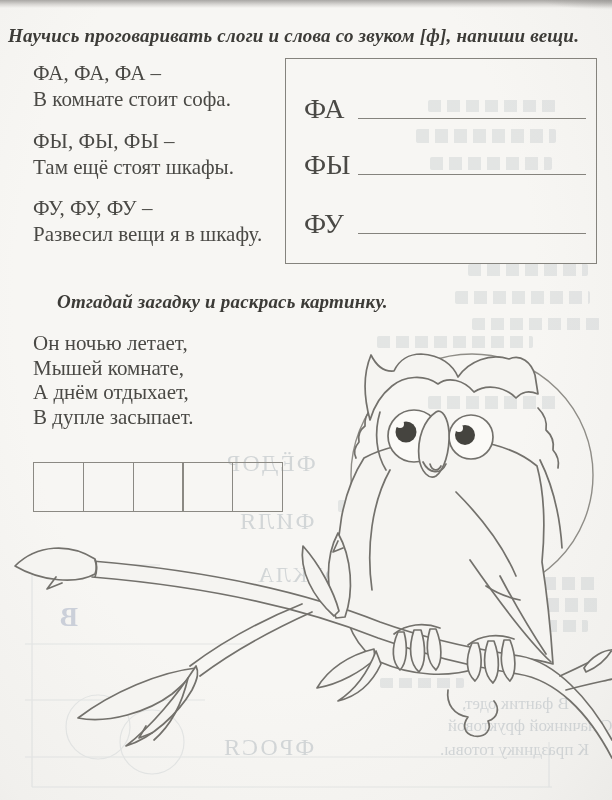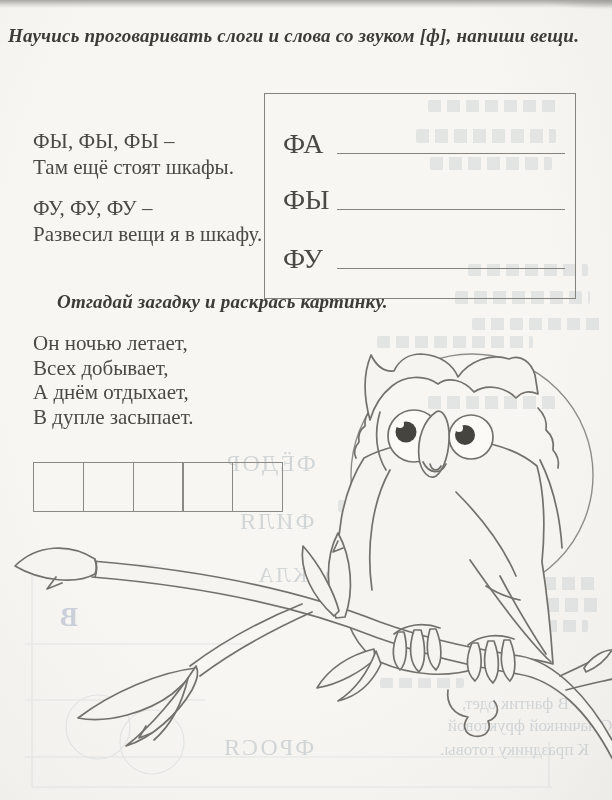--- a/index.html
+++ b/index.html
@@ -15,21 +15,21 @@
   .scan-corner{right:0;top:0;width:70px;height:10px;
     background:radial-gradient(ellipse at 100% 0%, rgba(150,148,145,.55), rgba(150,148,145,0) 70%);}
   
   .h-instr{left:8px;top:25px;width:598px;font-size:19px;font-weight:bold;font-style:italic;
     color:#3c3b37;letter-spacing:.2px;}
   .h-instr2{left:9px;top:291px;width:420px;font-size:19px;font-weight:bold;font-style:italic;
     color:#3c3b37;letter-spacing:.2px;margin-left:48px;}
   .drill{left:33px;width:260px;font-size:21px;color:#4a4945;line-height:26px;}
   .riddle{left:33px;top:331px;width:260px;font-size:21px;color:#4a4945;line-height:24.5px;}
   
-  .wbox{left:264px;top:58px;width:310px;height:204px;border:1.5px solid #85837d;margin-top:35px;}
+  .wbox{left:285px;top:58px;width:310px;height:204px;border:1.5px solid #85837d;}
   .wlabel{position:absolute;left:18px;font-size:28px;color:#4a4945;}
   .wline{position:absolute;left:72px;width:228px;border-top:1.2px solid #85837d;height:0;}
   
   .cells{left:33px;top:462px;display:flex;}
   .cell{width:49px;height:48px;border:1.2px solid #8b8983;margin-left:-1.2px;background:transparent;}
   .cell:first-child{margin-left:0;}
   
   svg.art{left:0;top:0;pointer-events:none;}
   
   .bleed{color:#b5bcc1;opacity:.55;transform:scaleX(-1);filter:blur(.35px);
@@ -81,20 +81,24 @@
   <div class="abs bleed z1" style="left:448px;top:716px;font-size:17px">С начинкой фруктовой</div>
   <div class="abs bleed z1" style="left:440px;top:740px;font-size:17px">К празднику готовы.</div>
   <div class="abs bleed bleed-blue z1" style="left:50px;top:546px;font-size:27px;font-weight:bold">В</div>
   <div class="abs bleed bleed-blue z1" style="left:60px;top:602px;font-size:27px;font-weight:bold">В</div>
 
   <div class="abs scan-top z2"></div>
   <div class="abs scan-corner z2"></div>
 
   <div class="abs h-instr z2">Научись проговаривать слоги и слова со звуком [ф], напиши вещи.</div>
 
+  <div class="abs drill z2" style="top:60px">
+    <div>ФА, ФА, ФА –</div>
+    <div>В комнате стоит софа.</div>
+  </div>
   <div class="abs drill z2" style="top:195px">
     <div>ФУ, ФУ, ФУ –</div>
     <div>Развесил вещи я в шкафу.</div>
   </div>
   <div class="abs drill z2" style="top:128px">
     <div>ФЫ, ФЫ, ФЫ –</div>
     <div>Там ещё стоят шкафы.</div>
   </div>
 
   <div class="abs wbox z2">
@@ -103,21 +107,21 @@
     <span class="wlabel" style="top:90px">ФЫ</span>
     <div class="wline" style="top:115px"></div>
     <span class="wlabel" style="top:149px">ФУ</span>
     <div class="wline" style="top:174px"></div>
   </div>
 
   <div class="abs h-instr2 z2">Отгадай загадку и раскрась картинку.</div>
 
   <div class="abs riddle z2">
     <div>Он ночью летает,</div>
-    <div>Всех добывает,</div>
+    <div>Мышей комнате,</div>
     <div>А днём отдыхает,</div>
     <div>В дупле засыпает.</div>
   </div>
 
   <div class="abs cells z2">
     <div class="cell"></div>
     <div class="cell"></div>
     <div class="cell"></div>
     <div class="cell"></div>
     <div class="cell"></div>

